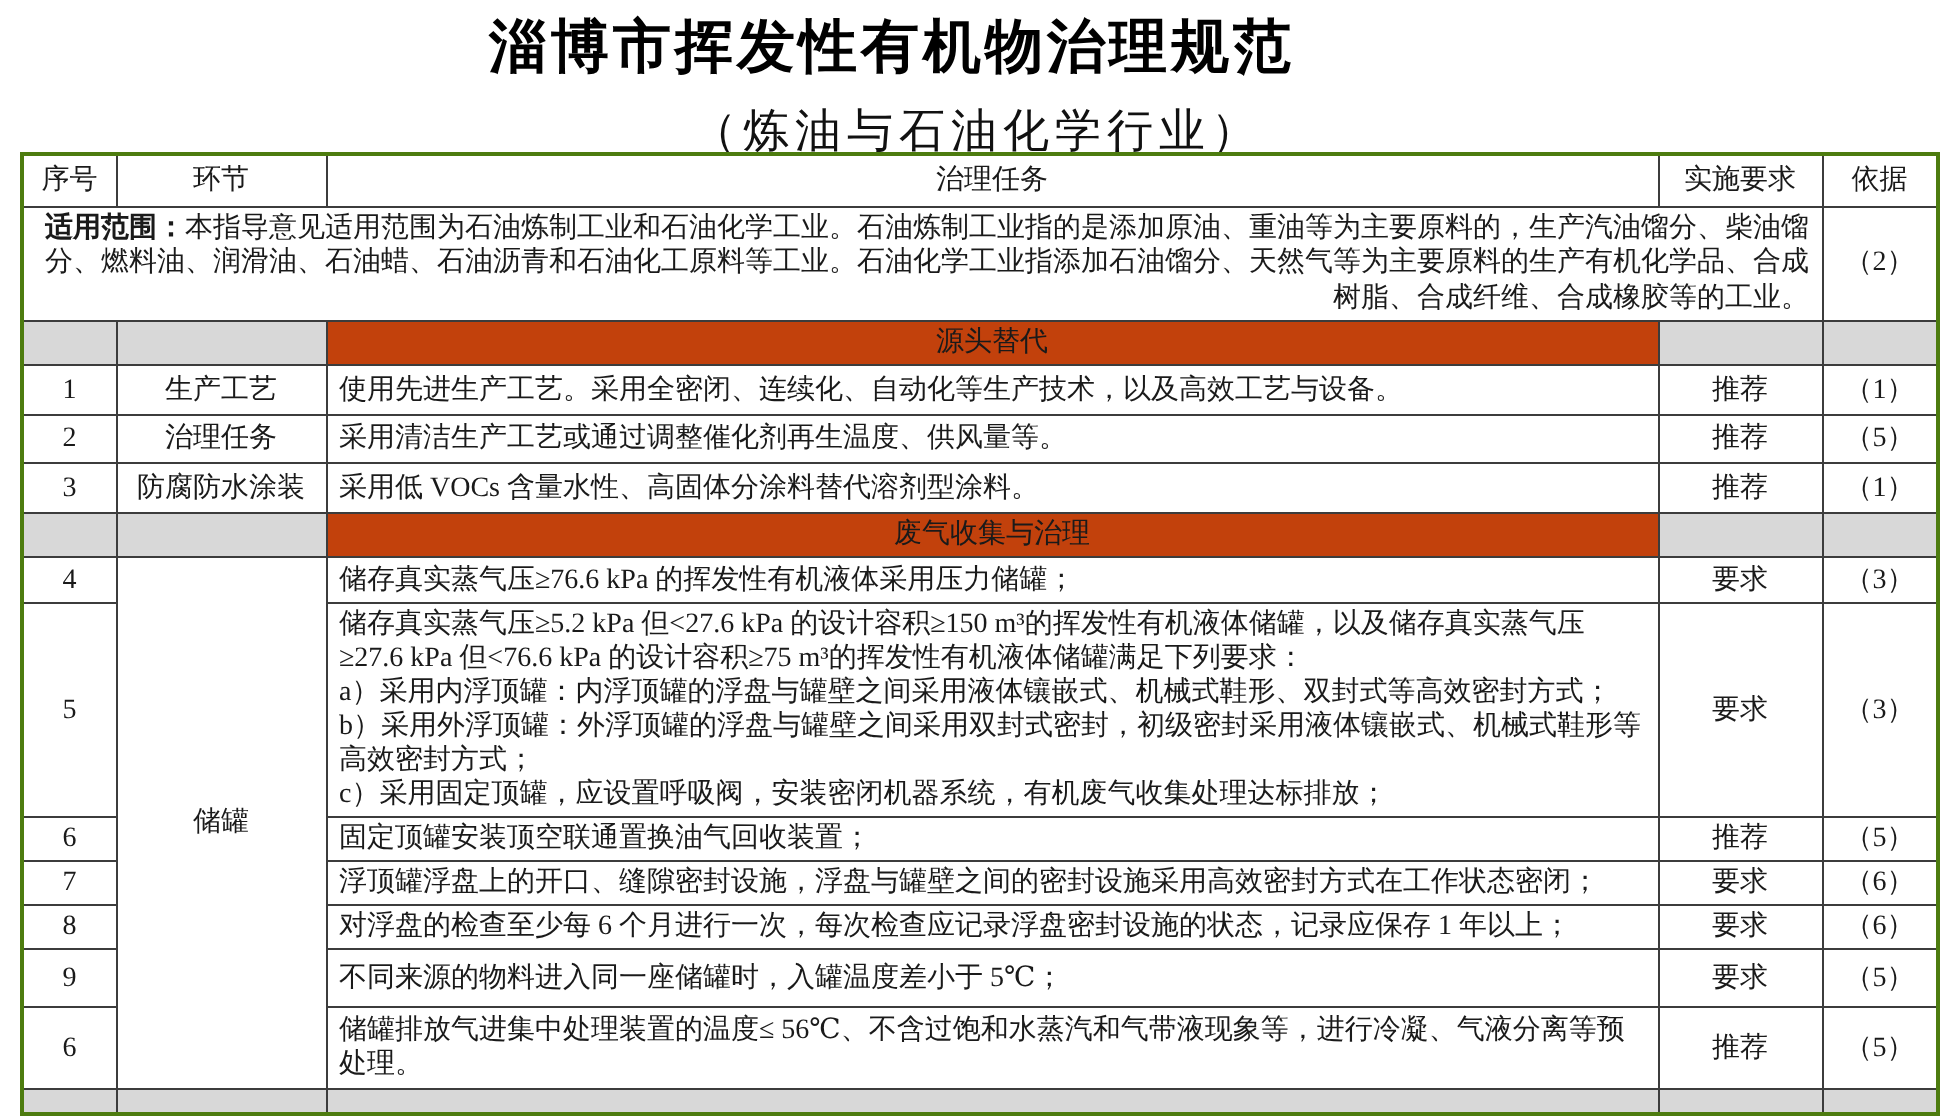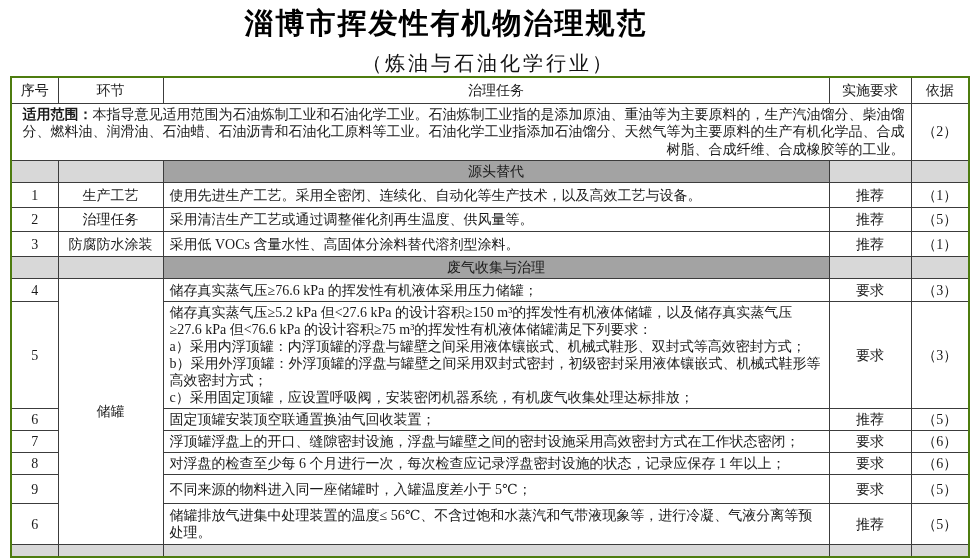--- a/index.html
+++ b/index.html
@@ -8,37 +8,37 @@
     font-family:"Liberation Serif","DejaVu Serif",serif;color:#1a1a1a;
   }
   .doc-title{
     position:absolute;top:4px;left:0;width:892px;text-align:center;
     font-family:"Liberation Sans","DejaVu Sans",sans-serif;
     font-size:29px;font-weight:bold;letter-spacing:2px;color:#000;
   }
   .doc-subtitle{
     position:absolute;top:50px;left:0;width:977px;text-align:center;
     font-family:"Liberation Sans","DejaVu Sans",sans-serif;
-    font-size:20px;font-weight:normal;letter-spacing:3px;color:#111;
+    font-size:23px;font-weight:normal;letter-spacing:3px;color:#111;
   }
   table.main{
     position:absolute;left:10px;top:76px;width:958px;
     border-collapse:collapse;table-layout:fixed;
     font-size:14px;line-height:17px;
   }
   table.main td, table.main th{
     border:1px solid #3c3c3c;
     padding:2px 6px;
     vertical-align:middle;
     overflow:hidden;
     font-weight:normal;
   }
   table.main{border:2px solid #4d7c0f;}
   .c-center{text-align:center;}
-  .sec{background:#a3a3a3;font-weight:bold;text-align:center;}
+  .sec{background:#c2410c;font-weight:bold;text-align:center;}
   .secpad{background:#d8d8d8;}
   .task{white-space:pre-line;text-align:left;padding-left:8px;padding-right:8px;}
   .scope-cell{text-align:right;padding:2px 8px;line-height:17.5px;}
   .scope-label{font-weight:bold;}
   .h-header{height:26px;}
   .h-scope{height:51px;}
   .h-sec{height:21px;}
   .h-r1{height:25px;}
   .h-r2{height:24px;}
   .h-r3{height:25px;}

